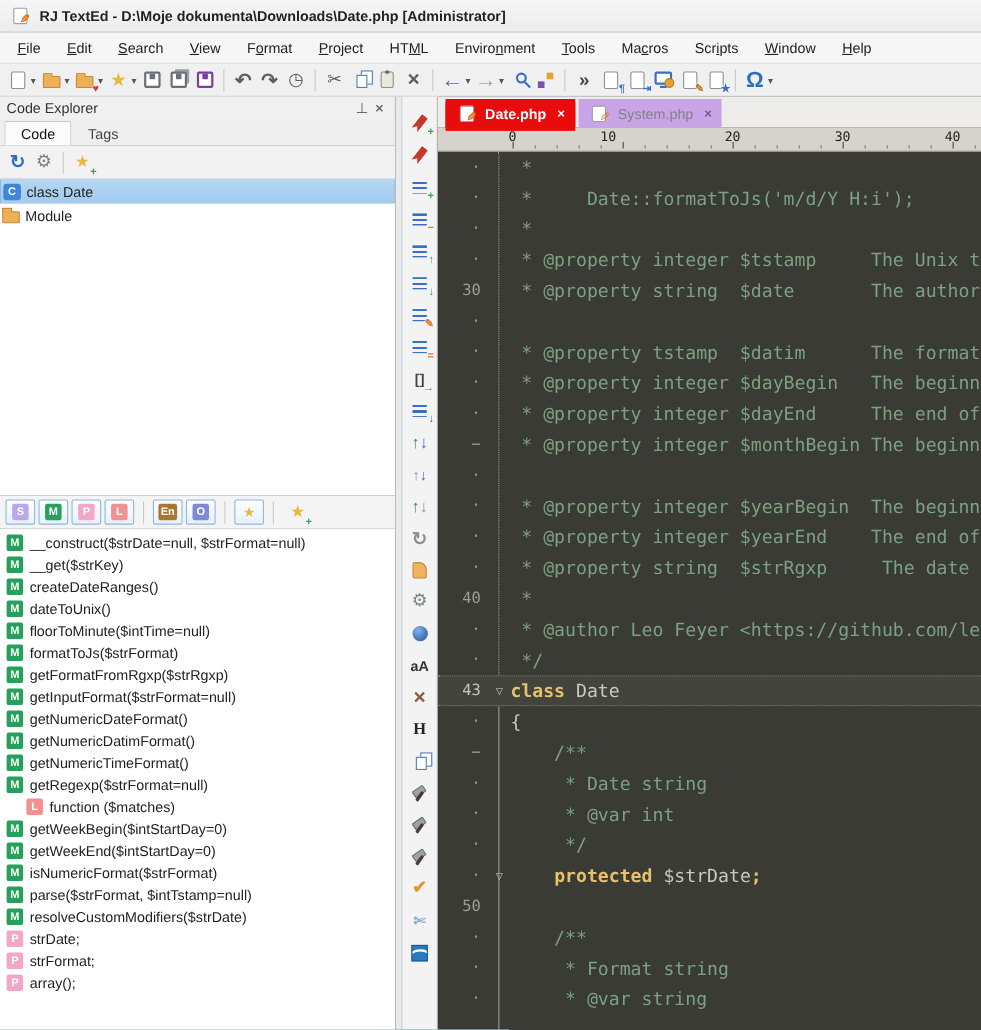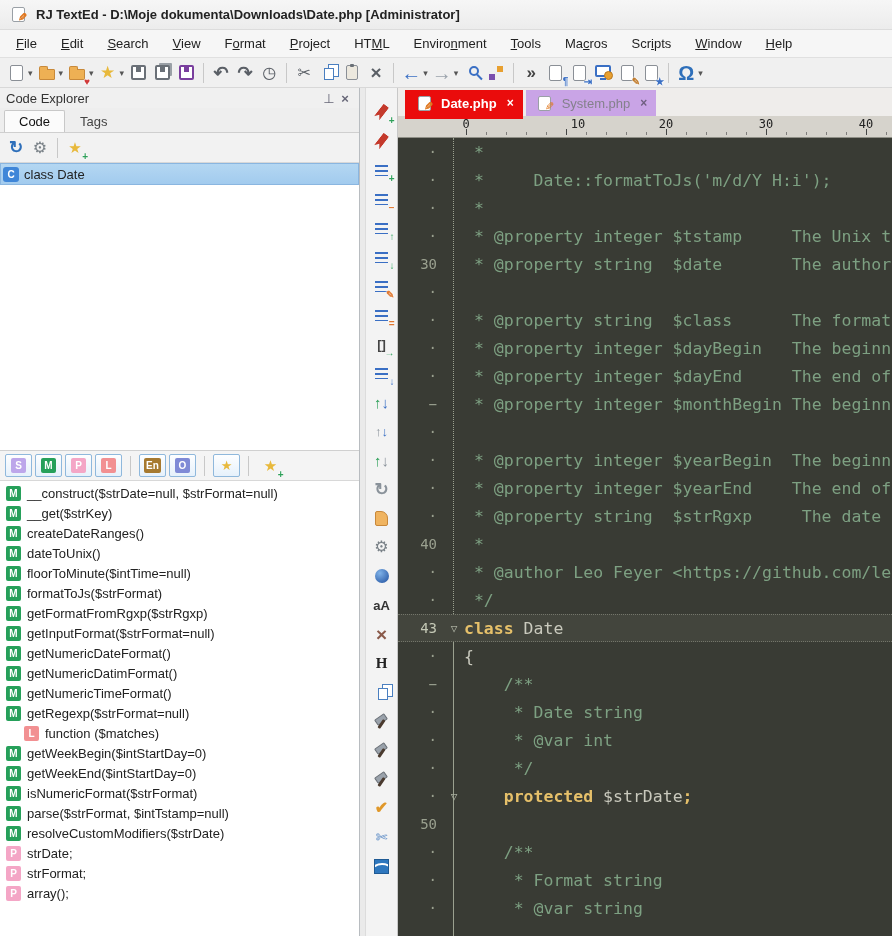--- a/index.html
+++ b/index.html
@@ -394,20 +394,24 @@
               <span class="g1" style="color: rgb(232, 185, 60); font-size: 15px;">★</span>
               <span class="ov" style="color: rgb(47, 160, 90);">+</span>
             </span>
           </div>
         </div>
       <div class="cx-tree" id="cx-tree">
           <div class="tree-row sel">
             <span class="tic-c">C</span>
             <span>class Date</span>
           </div>
+          <div class="tree-row">
+            <span class="tic-folder"></span>
+            <span>Module</span>
+          </div>
         </div>
       <div class="mem-filter" id="mem-filter">
           <div class="fbtn">
             <span class="fbadge" style="background: rgb(189, 166, 234);">S</span>
           </div>
           <div class="fbtn">
             <span class="fbadge" style="background: rgb(38, 160, 90);">M</span>
           </div>
           <div class="fbtn">
             <span class="fbadge" style="background: rgb(244, 166, 198);">P</span>
@@ -693,21 +697,21 @@
             <span class="close">×</span>
           </div>
         </div>
       <div class="ruler" id="ruler">
           <span class="rlab" style="left: 68px;">0</span>
           <span class="rtick" style="left: 68px; height: 6px;"></span>
           <span class="rtick" style="left: 88px; height: 3px; opacity: 0.6;"></span>
           <span class="rtick" style="left: 108px; height: 3px; opacity: 0.6;"></span>
           <span class="rtick" style="left: 128px; height: 3px; opacity: 0.6;"></span>
           <span class="rtick" style="left: 148px; height: 3px; opacity: 0.6;"></span>
-          <span class="rlab" style="left: 180px;">10</span>
+          <span class="rlab" style="left: 155px;">10</span>
           <span class="rtick" style="left: 168px; height: 6px;"></span>
           <span class="rtick" style="left: 188px; height: 3px; opacity: 0.6;"></span>
           <span class="rtick" style="left: 208px; height: 3px; opacity: 0.6;"></span>
           <span class="rtick" style="left: 228px; height: 3px; opacity: 0.6;"></span>
           <span class="rtick" style="left: 248px; height: 3px; opacity: 0.6;"></span>
           <span class="rlab" style="left: 268px;">20</span>
           <span class="rtick" style="left: 268px; height: 6px;"></span>
           <span class="rtick" style="left: 288px; height: 3px; opacity: 0.6;"></span>
           <span class="rtick" style="left: 308px; height: 3px; opacity: 0.6;"></span>
           <span class="rtick" style="left: 328px; height: 3px; opacity: 0.6;"></span>
@@ -724,21 +728,21 @@
         </div>
       <div class="codearea" id="codearea">
         <div class="guide dot"></div>
         <div class="guide solid"></div>
       <div class="cl"><span class="gut">·</span><span class="fold"></span><span class="ctext"><span class="tk-com"> *</span></span></div>
           <div class="cl"><span class="gut">·</span><span class="fold"></span><span class="ctext"><span class="tk-com"> *     Date::formatToJs('m/d/Y H:i');</span></span></div>
           <div class="cl"><span class="gut">·</span><span class="fold"></span><span class="ctext"><span class="tk-com"> *</span></span></div>
           <div class="cl"><span class="gut">·</span><span class="fold"></span><span class="ctext"><span class="tk-com"> * @property integer $tstamp     The Unix t</span></span></div>
           <div class="cl"><span class="gut">30</span><span class="fold"></span><span class="ctext"><span class="tk-com"> * @property string  $date       The author</span></span></div>
           <div class="cl"><span class="gut">·</span><span class="fold"></span></div>
-          <div class="cl"><span class="gut">·</span><span class="fold"></span><span class="ctext"><span class="tk-com"> * @property string  $class      The format</span></span></div>
+          <div class="cl"><span class="gut">·</span><span class="fold"></span><span class="ctext"><span class="tk-com"> * @property tstamp  $datim      The format</span></span></div>
           <div class="cl"><span class="gut">·</span><span class="fold"></span><span class="ctext"><span class="tk-com"> * @property integer $dayBegin   The beginn</span></span></div>
           <div class="cl"><span class="gut">·</span><span class="fold"></span><span class="ctext"><span class="tk-com"> * @property integer $dayEnd     The end of</span></span></div>
           <div class="cl"><span class="gut">−</span><span class="fold"></span><span class="ctext"><span class="tk-com"> * @property integer $monthBegin The beginn</span></span></div>
           <div class="cl"><span class="gut">·</span><span class="fold"></span></div>
           <div class="cl"><span class="gut">·</span><span class="fold"></span><span class="ctext"><span class="tk-com"> * @property integer $yearBegin  The beginn</span></span></div>
           <div class="cl"><span class="gut">·</span><span class="fold"></span><span class="ctext"><span class="tk-com"> * @property integer $yearEnd    The end of</span></span></div>
           <div class="cl"><span class="gut">·</span><span class="fold"></span><span class="ctext"><span class="tk-com"> * @property string  $strRgxp     The date f</span></span></div>
           <div class="cl"><span class="gut">40</span><span class="fold"></span><span class="ctext"><span class="tk-com"> *</span></span></div>
           <div class="cl"><span class="gut">·</span><span class="fold"></span><span class="ctext"><span class="tk-com"> * @author Leo Feyer &lt;https://github.com/le</span></span></div>
           <div class="cl"><span class="gut">·</span><span class="fold"></span><span class="ctext"><span class="tk-com"> */</span></span></div>

